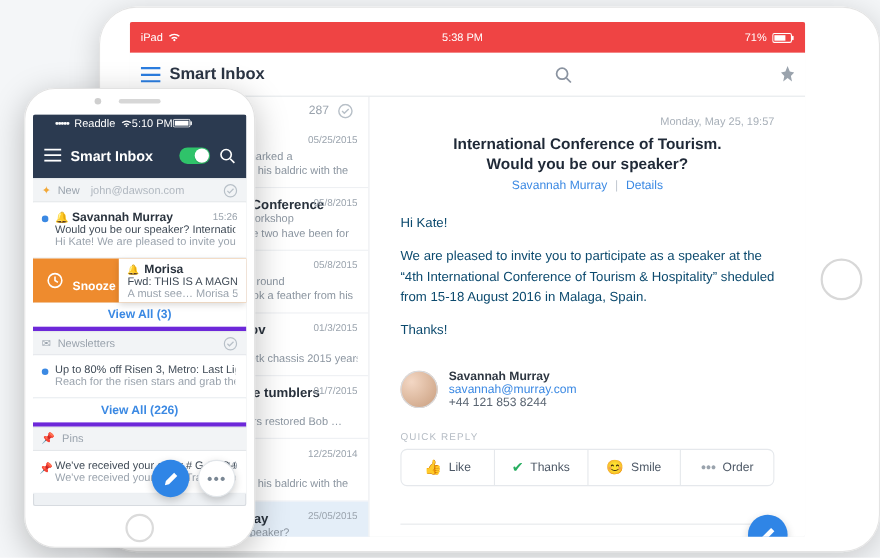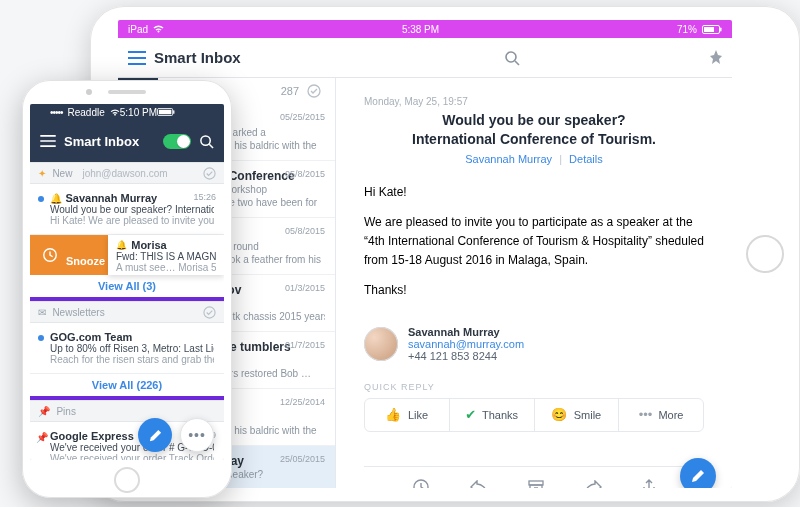--- a/index.html
+++ b/index.html
@@ -30,21 +30,21 @@
     width: 614px; height: 468px;
     background: #fff;
     border-radius: 2px;
     overflow: hidden;
     box-shadow: inset 0 0 0 1px #dcdfe3;
   }
 
   
   .statusbar { display:flex; align-items:center; justify-content:space-between; padding:0 10px; font-size:10px; font-weight:500; }
   .statusbar .sgroup { display:flex; align-items:center; gap:5px; }
-  .statusbar.dark { background:#d946ef; color:#fff; height:18px; }
+  .statusbar.dark { background:#ef4444; color:#fff; height:28px; }
   .statusbar.dark .wifi, .statusbar.dark .batt { filter: brightness(0) invert(1); }
   .statusbar .wifi svg, .statusbar .batt svg { display:block; }
   .statusbar.dark-iphone { height:16px; color:#fff; }
 
   
   .ipad-app { display:flex; flex-direction:column; height:100%; }
   .ipad-header {
     height:40px; background:#fff; border-bottom:1px solid #e2e5e9;
     display:flex; align-items:center; padding:0 10px;
   }
@@ -65,25 +65,25 @@
   .listcount { display:flex; justify-content:flex-end; align-items:center; height:26px; padding:0 14px; color:#9aa3ad; font-size:11px; gap:8px;}
   .listcount .chk { color:#9aa3ad; }
 
   .li-row { padding:8px 10px 8px 14px; border-bottom:1px solid #eef0f3; position:relative; }
   .li-row.selected { background:#e4eef8; }
   .li-title { font-size:12px; font-weight:700; color:#29323d; white-space:nowrap; overflow:hidden; }
   .li-sub, .li-sub2 { font-size:10px; color:#8c96a1; line-height:1.3; white-space:nowrap; overflow:hidden; }
   .li-date { position:absolute; right:10px; top:8px; font-size:9px; color:#9aa3ad; }
 
   .ipad-detail { flex:1; background:#fff; display:flex; flex-direction:column; padding:18px 28px 0 28px; position:relative; }
-  .detail-date { text-align:left; font-size:10px; color:#a7afb8; }
+  .detail-date { text-align:right; font-size:10px; color:#a7afb8; }
   .detail-subject { text-align:center; font-size:14px; font-weight:700; color:#1f2937; line-height:1.35; margin-top:4px; }
   .detail-meta { text-align:center; font-size:11px; margin-top:4px; color:#3b89e3; }
   .detail-meta .sep { color:#c1c8d0; margin:0 4px; }
-  .detail-body { font-size:12px; color:#000000; line-height:1.55; margin-top:18px; }
+  .detail-body { font-size:12px; color:#0c4a6e; line-height:1.55; margin-top:18px; }
   .detail-body p { margin-bottom:12px; }
 
   .sig { display:flex; align-items:center; gap:10px; margin-top:14px; }
   .sig .av { width:34px; height:34px; border-radius:50%; background:radial-gradient(circle at 30% 30%, #f3d7c4, #c79b7a); box-shadow:inset 0 0 0 1px #d7dbe0; }
   .sig .lines { font-size:11px; }
   .sig .name { color:#2e3742; font-weight:600; }
   .sig .email { color:#3b89e3; }
   .sig .phone { color:#5a6572; }
 
   .qr-label { font-size:9px; letter-spacing:1px; color:#b6bdc5; margin-top:20px; }
@@ -274,22 +274,22 @@
                 <div class="li-title">nnah Murray</div>
                 <div class="li-sub">you be our speaker?</div>
                 <div class="li-date">25/05/2015</div>
               </div>
             </div>
         </div>
 
         <div class="ipad-detail">
           <div class="detail-date">Monday, May 25, 19:57</div>
           <div class="detail-subject">
+            <div>International Conference of Tourism.</div>
             <div>Would you be our speaker?</div>
-            <div>International Conference of Tourism.</div>
           </div>
           <div class="detail-meta">
             <span style="color:#3b89e3">Savannah Murray</span>
             <span class="sep">|</span>
             <span style="color:#3b89e3">Details</span>
           </div>
           <div class="detail-body">
             <p>Hi Kate!</p>
             <p>We are pleased to invite you to participate as a speaker at the “4th International Conference of Tourism &amp; Hospitality” sheduled from 15-18 August 2016 in Malaga, Spain.</p>
             <p>Thanks!</p>
@@ -311,21 +311,21 @@
             <div class="qr-btn">
                 <span class="ic" style="color:#27ae60">✔</span>
                 <span>Thanks</span>
               </div>
             <div class="qr-btn">
                 <span class="ic">😊</span>
                 <span>Smile</span>
               </div>
             <div class="qr-btn">
                 <span class="ic" style="color:#9aa3ad">•••</span>
-                <span>More</span>
+                <span>Order</span>
               </div>
           </div>
 
           <div class="ipad-toolbar">
             <span>
                 <svg width="18" height="18" viewBox="0 0 18 18">
                   <circle cx="9" cy="9" r="7" fill="none" stroke="#8a93a0" stroke-width="1.4"></circle>
                   <path d="M9 5v4l3 2" stroke="#8a93a0" stroke-width="1.4" fill="none"></path>
                 </svg>
               </span>
@@ -457,35 +457,33 @@
       <span class="chk">
         <svg width="13" height="13" viewBox="0 0 14 14">
             <circle cx="7" cy="7" r="6" fill="none" stroke="#b8c0c8" stroke-width="1.2"></circle>
             <path d="M4 7l2 2 4-4" fill="none" stroke="#b8c0c8" stroke-width="1.2"></path>
           </svg>
       </span>
     </div>
     <div id="ip-rows-news">
         <div class="row">
           <span class="dot"></span>
-          <div class="sender">GOG.com Team</div>
           <div class="subj">Up to 80% off Risen 3, Metro: Last Light Redu…</div>
           <div class="prev">Reach for the risen stars and grab them before t…</div>
         </div>
       </div>
     <div class="viewall">View All (226)</div>
 
     <div class="section-hdr">
       <span style="color:#f2a838">📌</span>
       <span>Pins</span>
     </div>
     <div id="ip-rows-pins">
         <div class="row">
           <span class="pin-icon">📌</span>
-          <div class="sender">Google Express</div>
           <div class="subj">We've received your order # G-SFO-0485-69-5…</div>
           <div class="prev">We've received your order Track Order</div>
           <div class="time">14:19</div>
         </div>
       </div>
 
     <div class="fab-row">
       <div class="fab primary">
         <svg width="15" height="15" viewBox="0 0 16 16">
             <path d="M2 14l1-4 8-8 3 3-8 8-4 1z" fill="#fff"></path>

